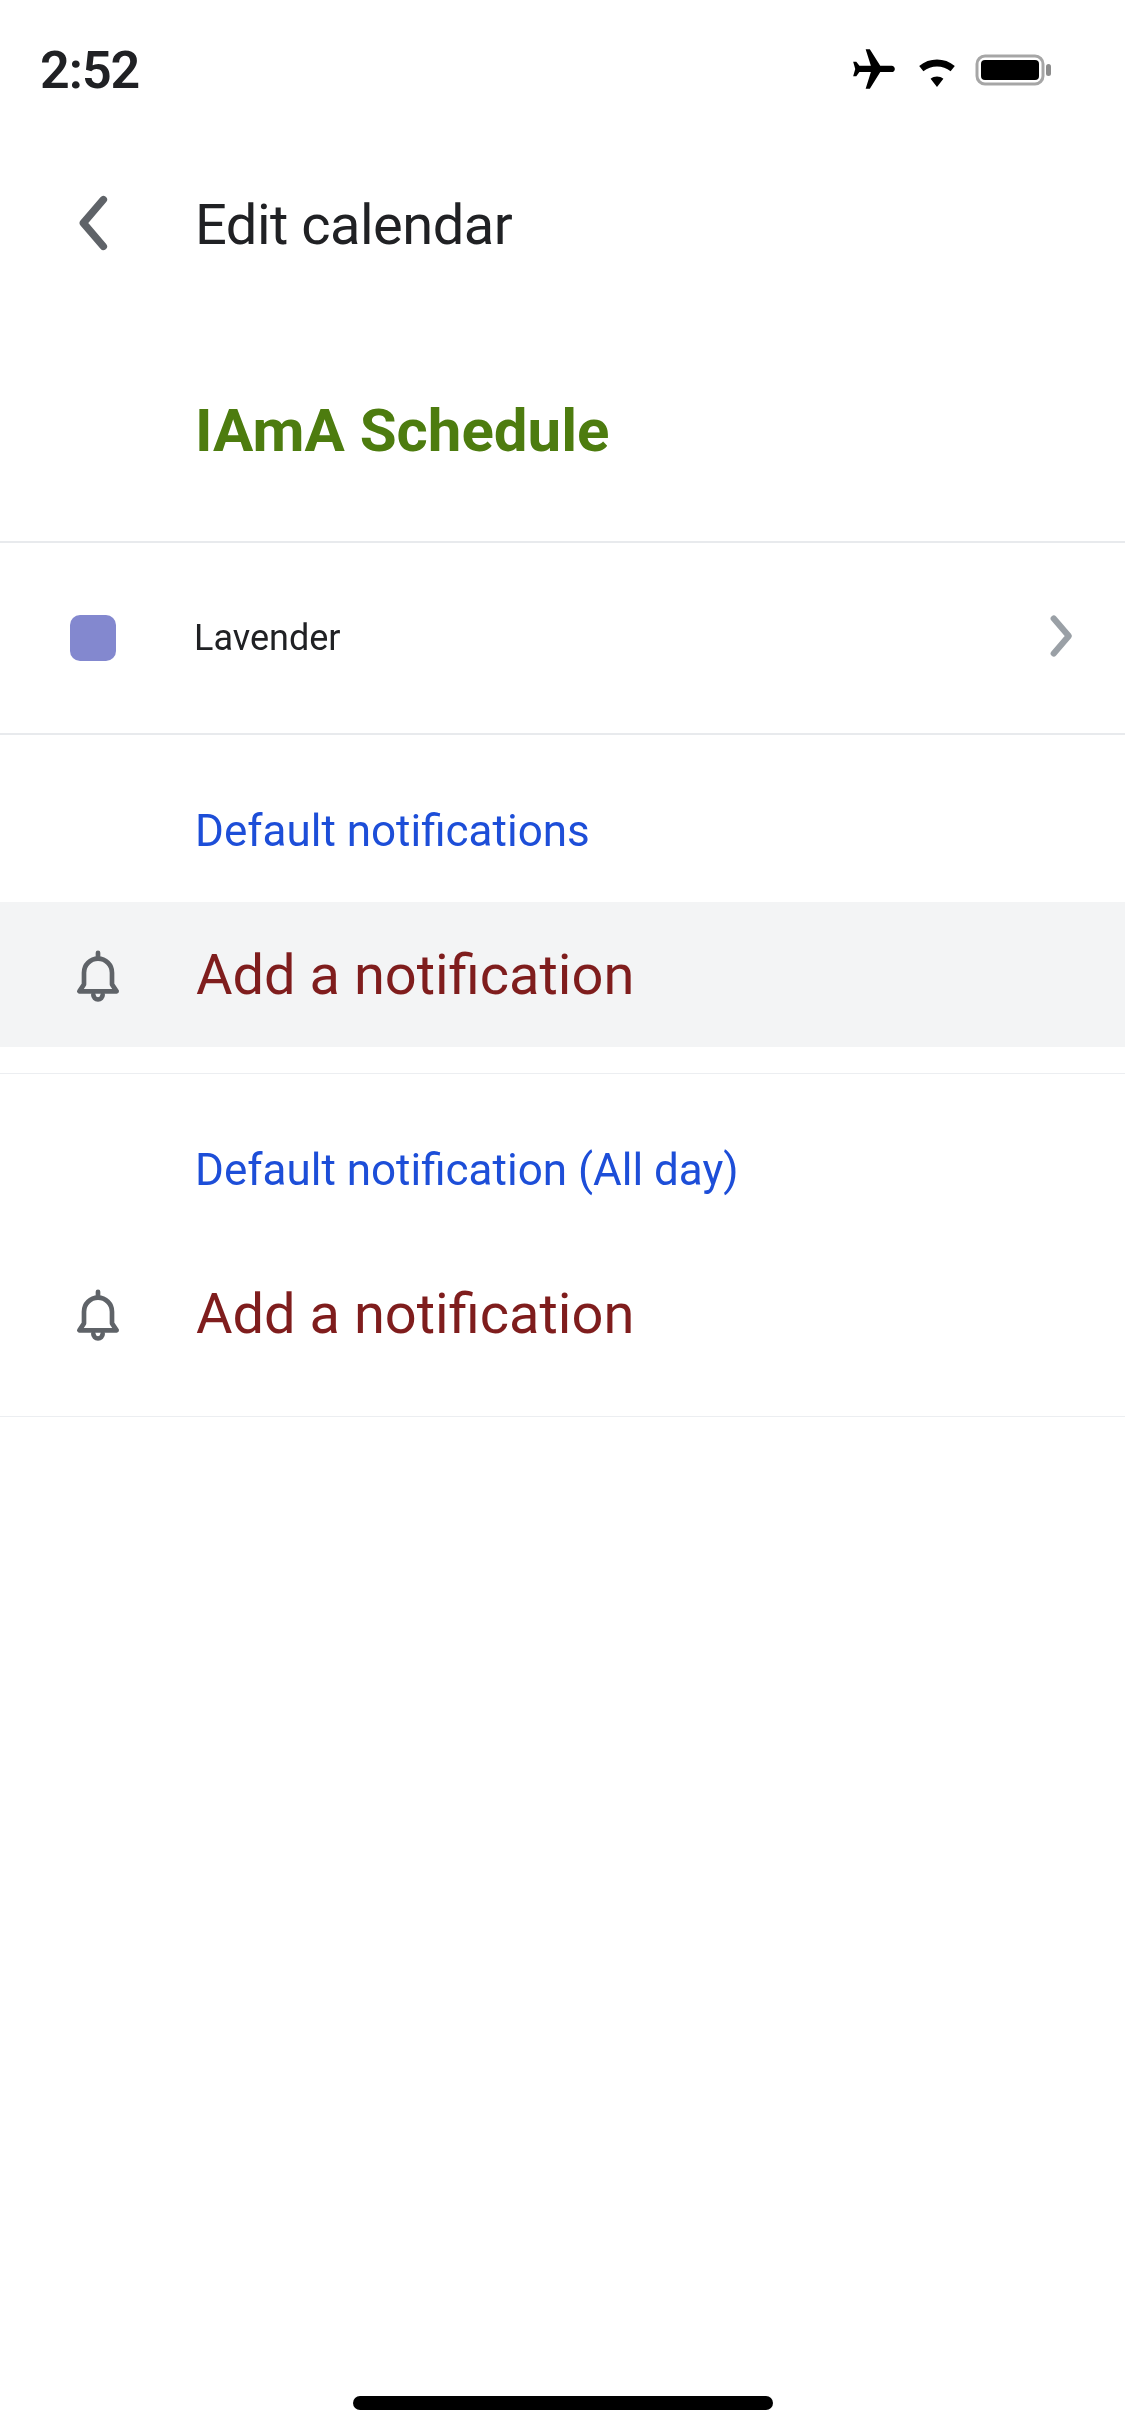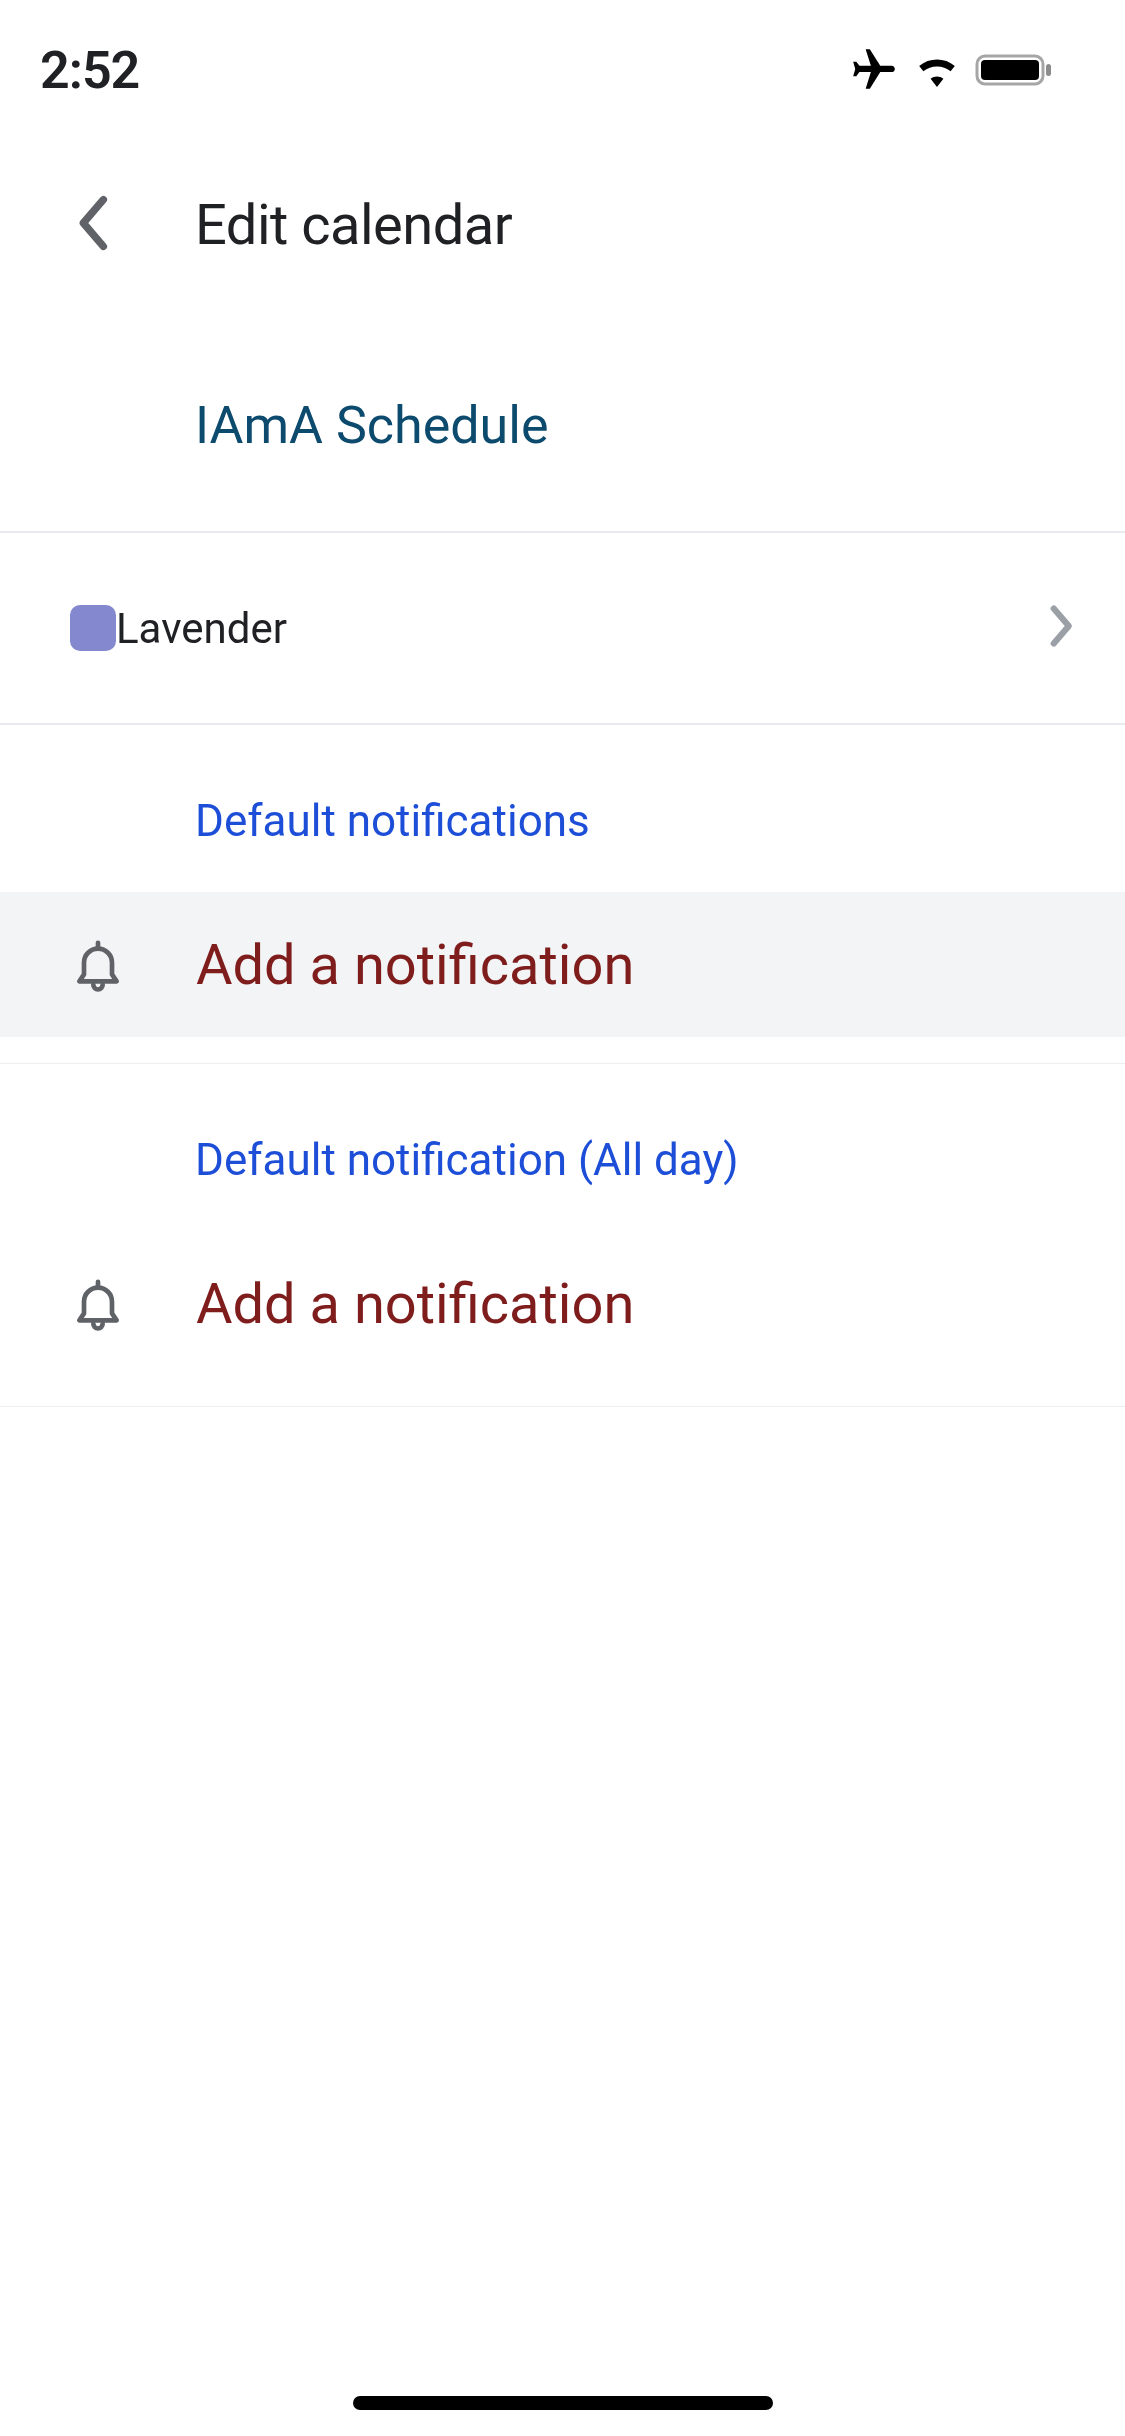--- a/index.html
+++ b/index.html
@@ -62,23 +62,23 @@
     font-weight: 400;
     color: #202124;
     letter-spacing: -0.5px;
   }
 
   
   .calendar-name-row {
     padding: 70px 40px 75px 195px;
   }
   .calendar-name {
-    font-size: 52px;
-    font-weight: 400;
-    color: #0c4a6e;
+    font-size: 60px;
+    font-weight: 700;
+    color: #4d7c0f;
   }
 
   .divider {
     height: 2px;
     width: 100%;
     background: #e8eaed;
   }
   .divider-thin {
     height: 1px;
     width: 100%;
@@ -95,21 +95,22 @@
     cursor: pointer;
   }
   .color-swatch {
     width: 46px;
     height: 46px;
     border-radius: 10px;
     flex-shrink: 0;
     background: var(--swatch);
   }
   .color-label {
-    font-size: 42px;
+    margin-left: 78px;
+    font-size: 36px;
     color: #202124;
     flex: 1;
   }
   .chevron-right {
     color: #5f6368;
   }
 
   
   .section-header {
     padding: 70px 40px 45px 195px;

